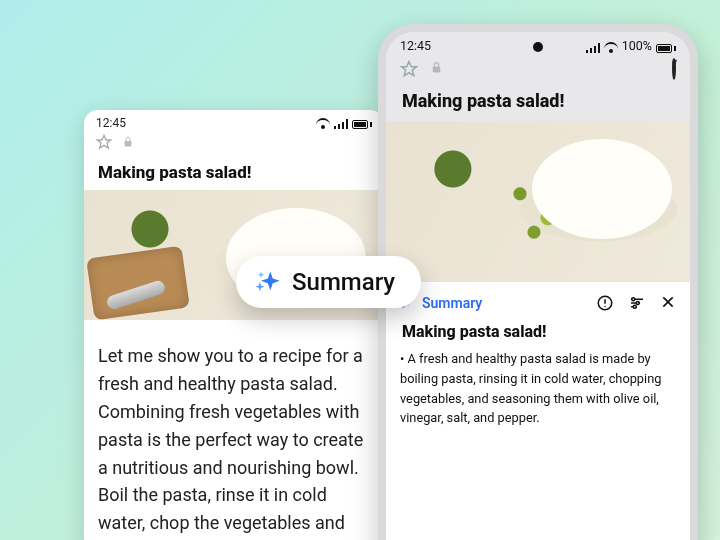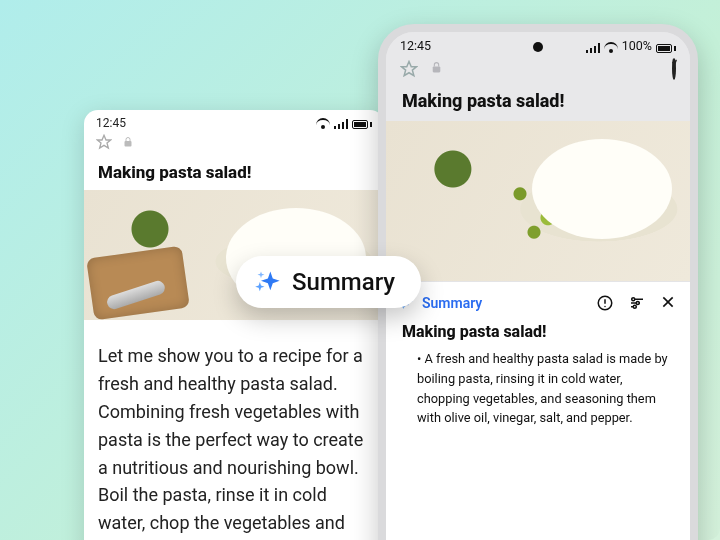--- a/index.html
+++ b/index.html
@@ -72,21 +72,21 @@
   .summary-panel {
     background:#fff; padding:10px 14px 20px;
     border-top:1px solid #e4e4e6;
     height: 260px;
   }
   .summary-head { display:flex; align-items:center; justify-content:space-between; padding:2px 0 8px;}
   .summary-head .lbl { display:flex; align-items:center; gap:6px; color:#2a6cf0; font-weight:600; font-size:14px;}
   .summary-head .actions { display:flex; gap:14px; color:#222; font-size:16px;}
   .summary-title { font-weight:800; font-size:16px; padding:2px 2px 8px; color:#111;}
   .summary-body { font-size:12.8px; line-height:1.55; color:#111; }
-  .summary-body p { margin-bottom:10px;margin-left:17px; }
+  .summary-body p { margin-bottom:10px; }
   
   .pill {
     position:absolute; left:236px; top:256px;
     background:#fff; border-radius:40px;
     padding:12px 26px 12px 18px;
     display:flex; align-items:center; gap:10px;
     box-shadow: 0 10px 24px rgba(0,0,0,.22);
     z-index: 50;
   }
   .pill span.text { font-size:24px; font-weight:500; color:#111;}

